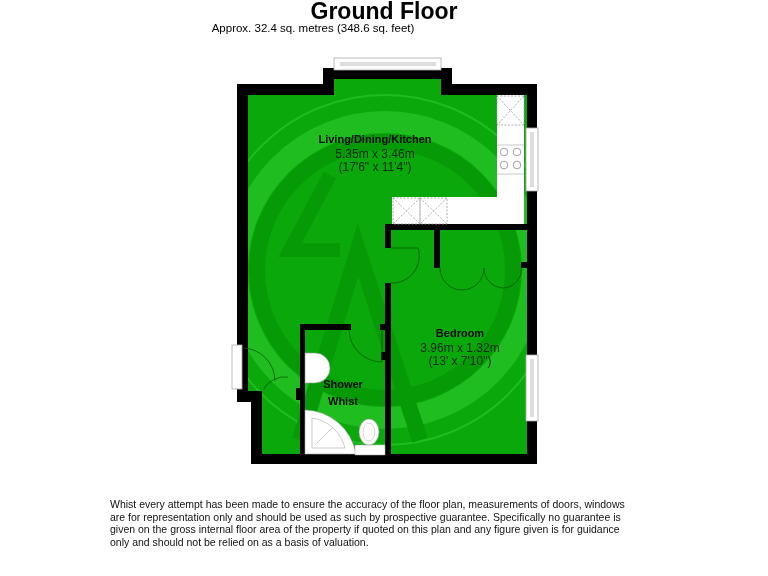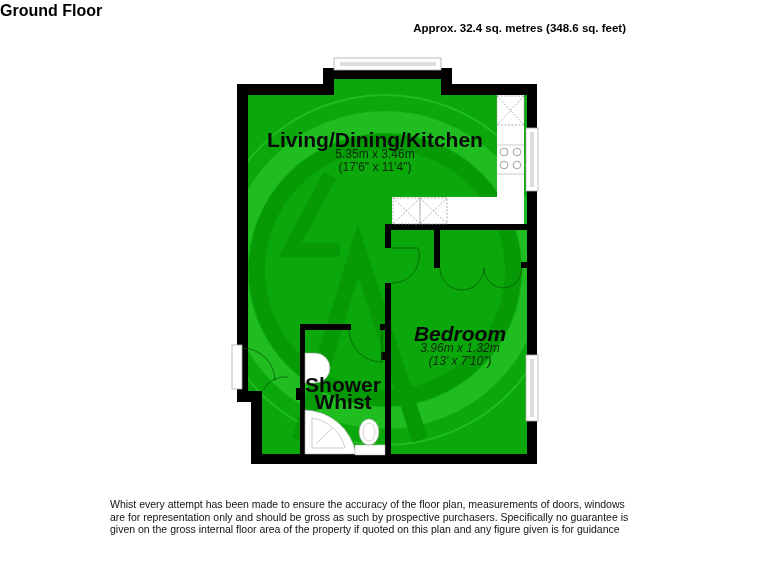--- a/index.html
+++ b/index.html
@@ -1,21 +1,21 @@
 <!DOCTYPE html>
 <html><head>
 <meta charset="utf-8">
 <style>
   html, body { margin:0; padding:0; background:#ffffff; }
   body { width:768px; height:576px; position:relative; overflow:hidden; font-family:"Liberation Sans", sans-serif; color:#000; }
-  .title { position:absolute; top:0; left:0; width:768px; font-weight:bold; font-size:16px; line-height:22px; }
-  .subtitle { position:absolute; top:21px; left:0; width:626px; text-align:right; font-size:11.5px; line-height:14px;font-weight:bold; }
+  .title { position:absolute; top:0; left:0; width:768px; text-align:center; font-weight:bold; font-size:23px; line-height:22px; }
+  .subtitle { position:absolute; top:21px; left:0; width:626px; text-align:center; font-size:11.5px; line-height:14px; }
   svg.plan { position:absolute; left:0; top:0; }
   .room-label { position:absolute; text-align:center; line-height:14px; }
-  .room-name { font-weight:bold; font-size:21px; line-height:17px; color:#0a0a0a; }
+  .room-name { font-weight:bold; font-size:11px; line-height:17px; color:#0a0a0a; }
   .room-dim { font-size:12px; line-height:13px; color:#0f2a0f; }
   .disclaimer { position:absolute; top:498px; left:110px; width:550px; font-size:10.5px; line-height:12.6px; color:#111; }
 </style>
 </head>
 <body>
 
 <div class="title">Ground Floor</div>
 <div class="subtitle">Approx. 32.4 sq. metres (348.6 sq. feet)</div>
 
 <svg class="plan" width="768" height="576" viewBox="0 0 768 576" xmlns="http://www.w3.org/2000/svg">
@@ -124,28 +124,29 @@
     <ellipse cx="369" cy="432" rx="6" ry="9" fill="none" stroke="#aaa" stroke-width="0.5"></ellipse>
   </g>
 </svg>
 
 <div class="room-label" style="left:260px; top:131px; width:230px;">
   <div class="room-name">Living/Dining/Kitchen</div>
   <div class="room-dim">5.35m x 3.46m</div>
   <div class="room-dim">(17'6" x 11'4")</div>
 </div>
 
-<div class="room-label" style="left:400px; top:325px; width:120px;font-style:italic;">
+<div class="room-label" style="left:400px; top:325px; width:120px;">
   <div class="room-name">Bedroom</div>
   <div class="room-dim">3.96m x 1.32m</div>
   <div class="room-dim">(13' x 7'10")</div>
 </div>
 
 <div class="room-label" style="left:305px; top:376px; width:76px;">
   <div class="room-name">Shower</div>
   <div class="room-name">Whist</div>
 </div>
 
 <div class="disclaimer">
   <div>Whist every attempt has been made to ensure the accuracy of the floor plan, measurements of doors, windows</div>
-  <div>are for representation only and should be gross as such by prospective purchasers. Specifically no guarantee is</div>
+  <div>are for representation only and should be used as such by prospective guarantee. Specifically no guarantee is</div>
   <div>given on the gross internal floor area of the property if quoted on this plan and any figure given is for guidance</div>
+  <div>only and should not be relied on as a basis of valuation.</div>
 </div>
 
 </body></html>

